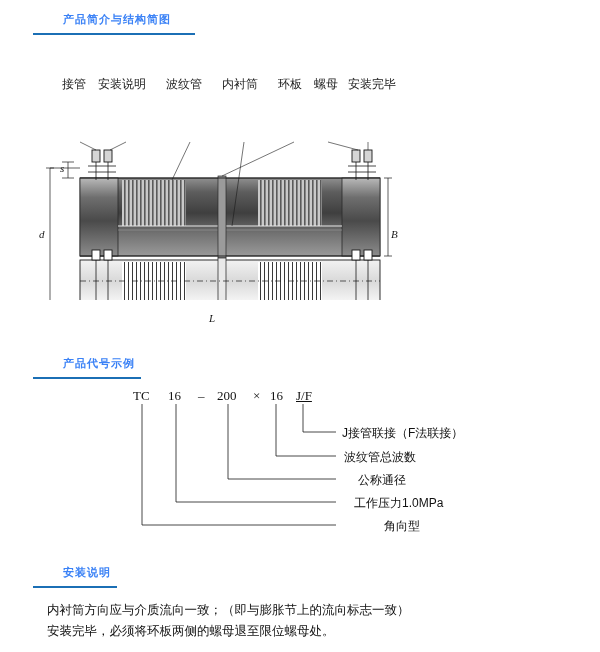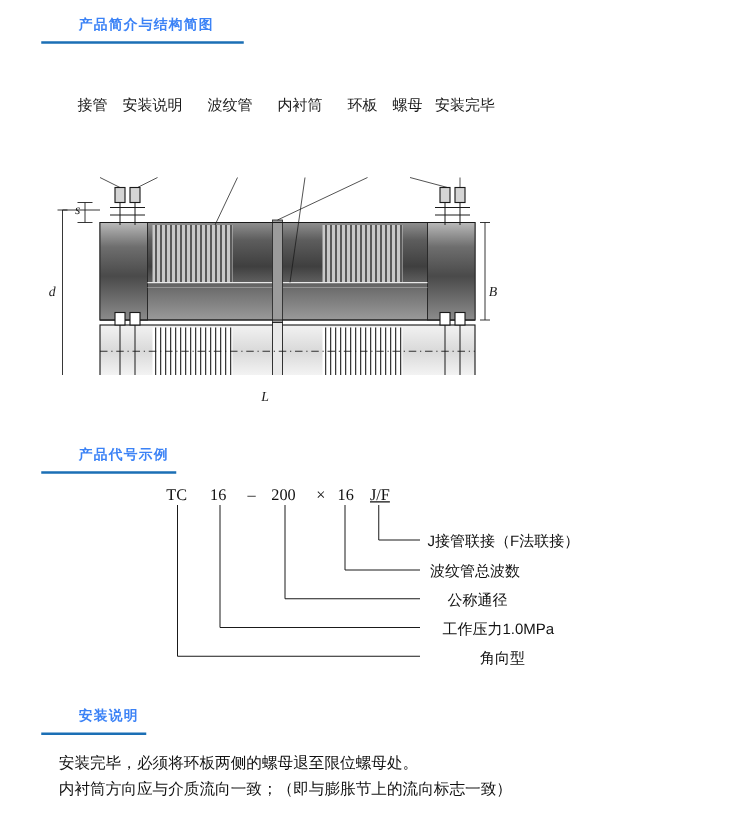--- a/index.html
+++ b/index.html
@@ -270,15 +270,15 @@
   <div class="code-label" style="left:344px; top:69px;">波纹管总波数</div>
   <div class="code-label" style="left:358px; top:92px;">公称通径</div>
   <div class="code-label" style="left:354px; top:115px;">工作压力1.0MPa</div>
   <div class="code-label" style="left:340px; top:138px;margin-left:44px;">角向型</div>
 </div>
 
 <div class="section-title" id="sec3-title">安装说明</div>
 <div class="title-underline" id="sec3-rule"></div>
 
 <div id="install-notes">
+  <div>内衬筒方向应与介质流向一致；（即与膨胀节上的流向标志一致）</div>
   <div>安装完毕，必须将环板两侧的螺母退至限位螺母处。</div>
-  <div>内衬筒方向应与介质流向一致；（即与膨胀节上的流向标志一致）</div>
 </div>
 
 </body></html>

